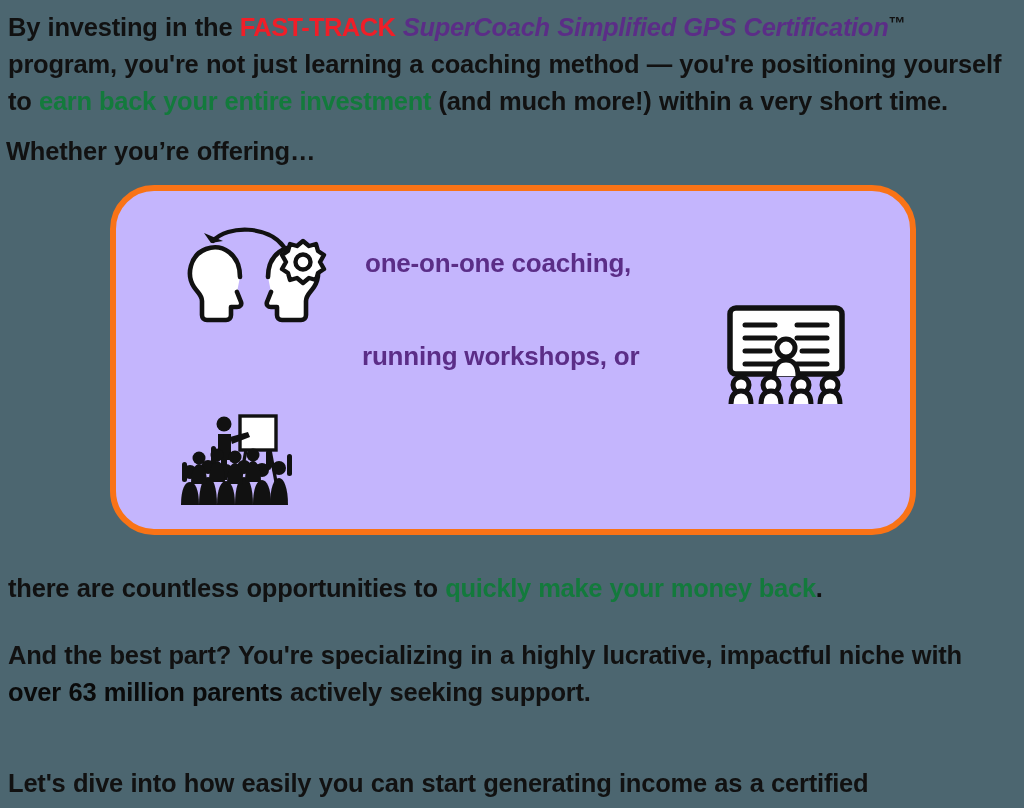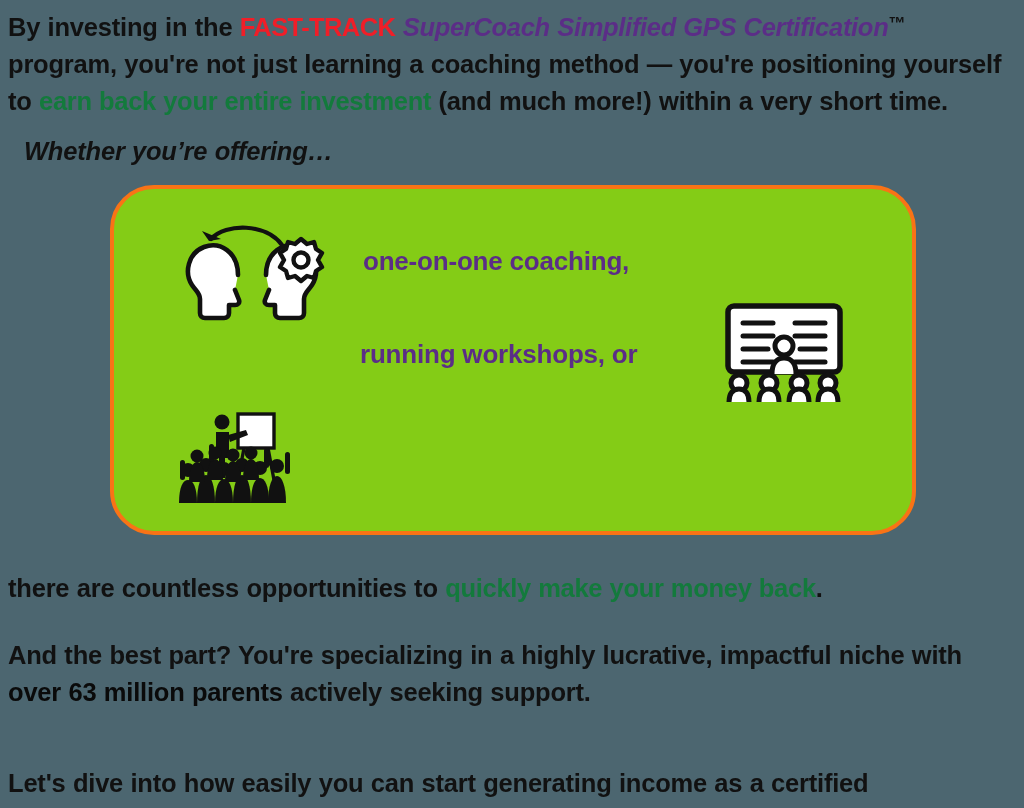--- a/index.html
+++ b/index.html
@@ -65,35 +65,34 @@
 
   
   #intro-paragraph {
     position: absolute;
     left: 8px;
     top: 5px;
     width: 1008px;
   }
   #whether-line {
     position: absolute;
-    left: 24px;
+    left: 6px;
     top: 133px;
-    font-style: italic;
   }
 
   
   #offer-card {
     position: absolute;
     left: 110px;
     top: 185px;
     width: 806px;
     height: 350px;
     box-sizing: border-box;
-    background: #84cc16;
-    border: 4px solid #f97316;
+    background: #c4b5fd;
+    border: 6px solid #f97316;
     border-radius: 44px;
   }
   .card-inner {
     position: relative;
     width: 100%;
     height: 100%;
   }
 
   .offer-text {
     position: absolute;

